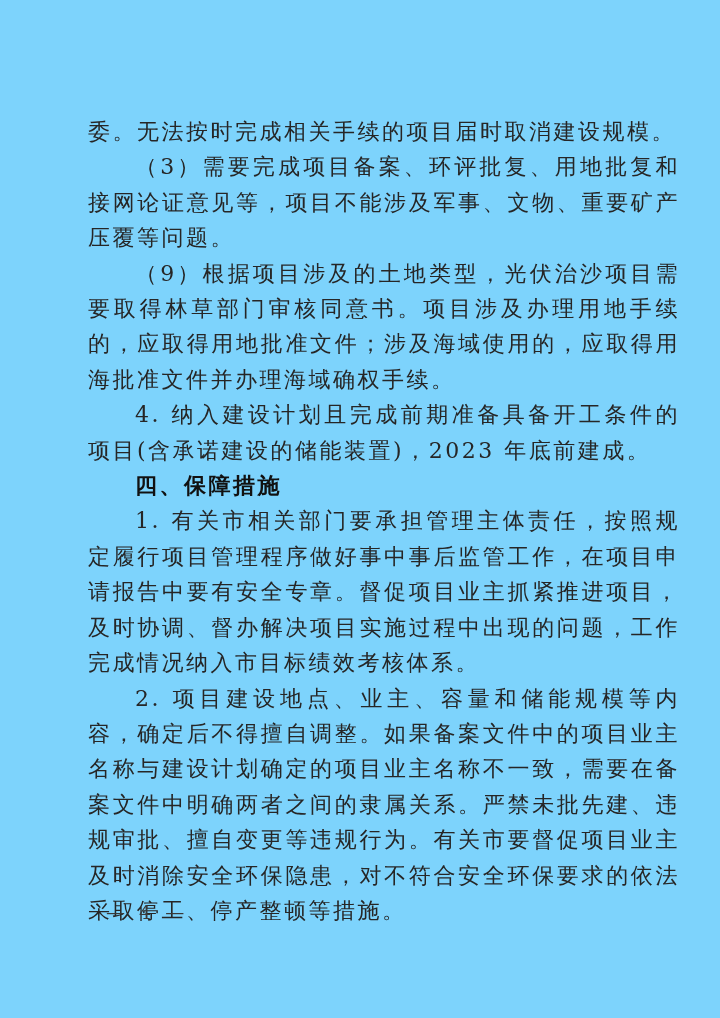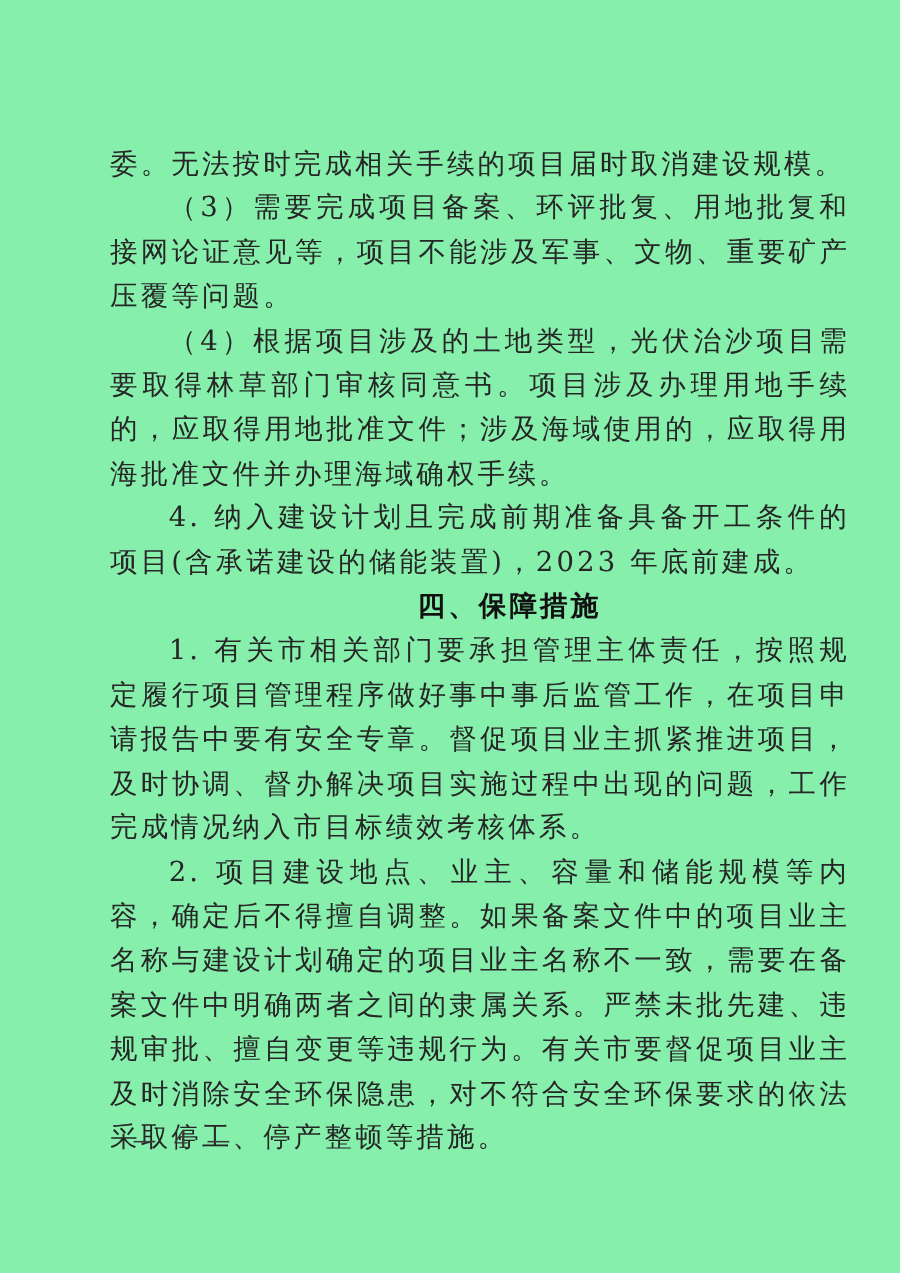--- a/index.html
+++ b/index.html
@@ -4,21 +4,21 @@
 <style>
   html, body {
     margin: 0;
     padding: 0;
     background: #ffffff;
   }
   .page {
     position: relative;
     width: 720px;
     height: 1018px;
-    background: #86efac;
+    background: #7dd3fc;
     overflow: hidden;
     font-family: "DejaVu Serif", "Liberation Serif", serif;
     color: #262626;
   }
   .content {
     position: absolute;
     left: 88px;
     top: 114px;
     width: 592px;
   }
@@ -30,21 +30,21 @@
     text-align: justify;
     word-break: break-all;
   }
   .content p.indent {
     text-indent: 47px;
   }
   .content p.heading {
     font-family: "DejaVu Sans", "Liberation Sans", sans-serif;
     font-weight: bold;
     color: #111111;
-    text-align: center;
+    text-align: left;
   }
   .page-footer {
     position: absolute;
     left: 106px;
     top: 901px;
     font-size: 19px;
     letter-spacing: 4px;
     color: #3a3a3a;
     font-family: "DejaVu Serif", "Liberation Serif", serif;
   }
@@ -53,21 +53,21 @@
 <body>
 
 <div class="page">
 
   <div class="content">
 
     <p>委。无法按时完成相关手续的项目届时取消建设规模。</p>
 
     <p class="indent">（3）需要完成项目备案、环评批复、用地批复和接网论证意见等，项目不能涉及军事、文物、重要矿产压覆等问题。</p>
 
-    <p class="indent">（4）根据项目涉及的土地类型，光伏治沙项目需要取得林草部门审核同意书。项目涉及办理用地手续的，应取得用地批准文件；涉及海域使用的，应取得用海批准文件并办理海域确权手续。</p>
+    <p class="indent">（9）根据项目涉及的土地类型，光伏治沙项目需要取得林草部门审核同意书。项目涉及办理用地手续的，应取得用地批准文件；涉及海域使用的，应取得用海批准文件并办理海域确权手续。</p>
 
     <p class="indent">4. 纳入建设计划且完成前期准备具备开工条件的项目(含承诺建设的储能装置)，2023 年底前建成。</p>
 
     <p class="indent heading">四、保障措施</p>
 
     <p class="indent">1. 有关市相关部门要承担管理主体责任，按照规定履行项目管理程序做好事中事后监管工作，在项目申请报告中要有安全专章。督促项目业主抓紧推进项目，及时协调、督办解决项目实施过程中出现的问题，工作完成情况纳入市目标绩效考核体系。</p>
 
     <p class="indent">2. 项目建设地点、业主、容量和储能规模等内容，确定后不得擅自调整。如果备案文件中的项目业主名称与建设计划确定的项目业主名称不一致，需要在备案文件中明确两者之间的隶属关系。严禁未批先建、违规审批、擅自变更等违规行为。有关市要督促项目业主及时消除安全环保隐患，对不符合安全环保要求的依法采取停工、停产整顿等措施。</p>
 
   </div>

